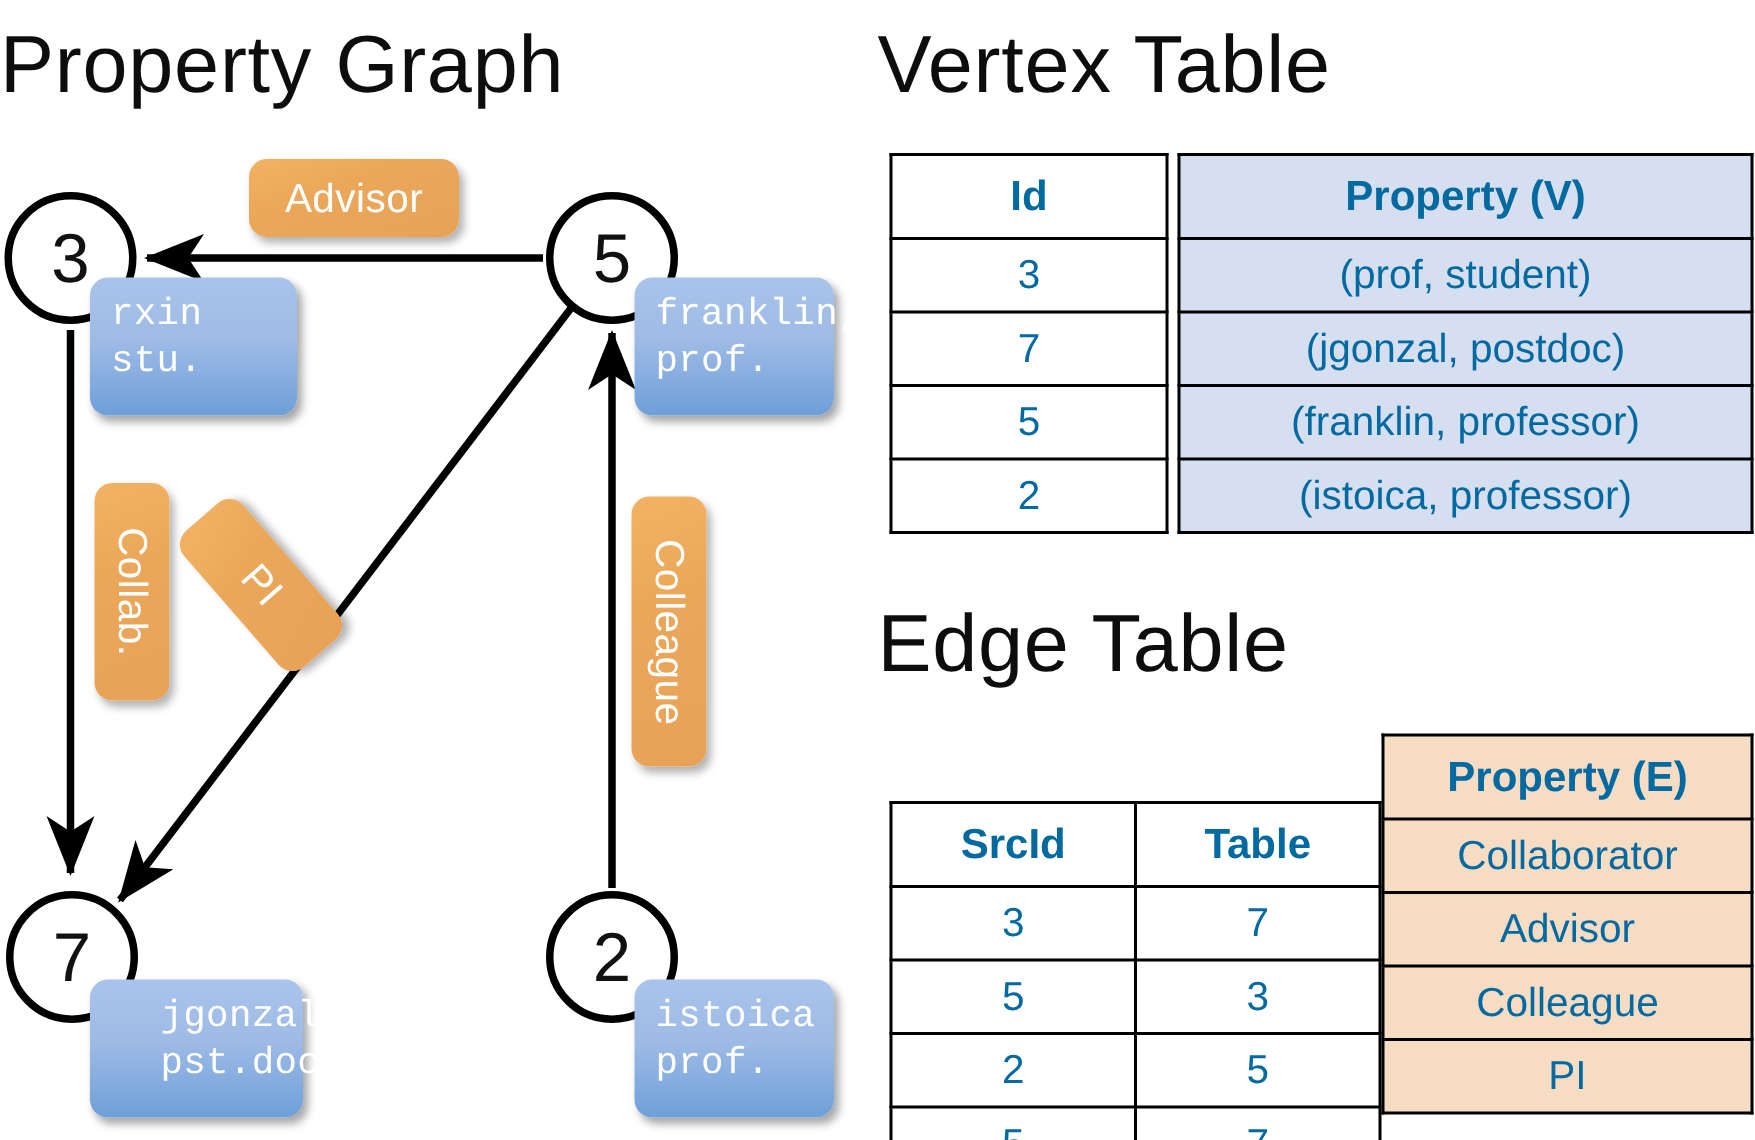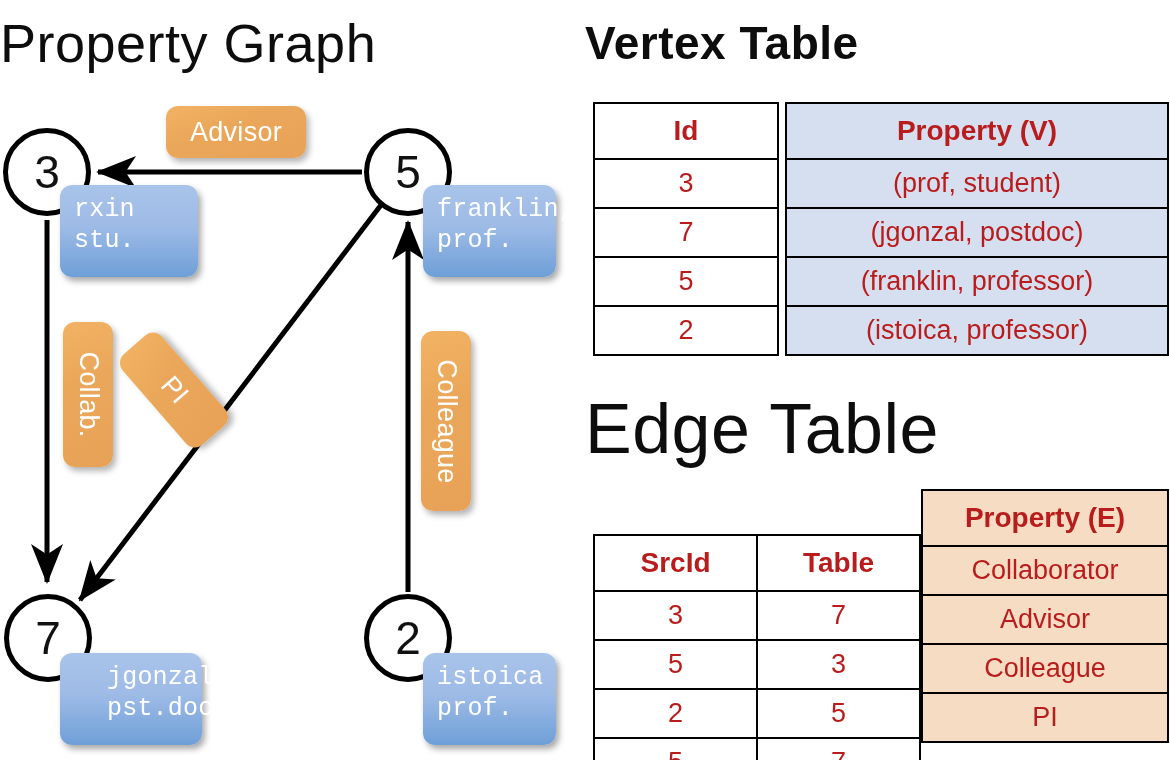--- a/index.html
+++ b/index.html
@@ -9,22 +9,22 @@
   .stage{position:absolute;left:0;top:0;width:1170px;height:760px;}
 
   
   .title{
     position:absolute;text-align:left;
     font-family:"Liberation Sans", sans-serif;
     font-weight:300;letter-spacing:.5px;color:#0d0d0d;
     white-space:nowrap;
   }
   #title-property-graph{left:0;top:12px;width:585px;font-size:54px;line-height:62px;}
-  #title-vertex-table {left:585px;top:12px;width:585px;font-size:46px;line-height:62px;font-weight:bold;}
-  #title-edge-table   {left:585px;top:398px;width:585px;font-size:70px;line-height:62px;}
+  #title-vertex-table {left:585px;top:12px;width:585px;font-size:54px;line-height:62px;}
+  #title-edge-table   {left:585px;top:398px;width:585px;font-size:54px;line-height:62px;}
 
   
   #graph-svg{position:absolute;left:0;top:0;width:585px;height:760px;}
 
   
   .node{
     position:absolute;width:88px;height:88px;border-radius:50%;
     border:5px solid #000;background:#fff;box-sizing:border-box;
     display:flex;align-items:center;justify-content:center;
     font-size:46px;font-weight:300;line-height:1;color:#111;
@@ -69,21 +69,21 @@
   
   #eprop-pi{left:148px;top:330px;width:52px;height:120px;font-size:27px;
             transform:rotate(-41deg);transform-origin:50% 50%;}
   #eprop-pi span{transform:rotate(90deg);white-space:nowrap;display:block;}
 
   
   .tbl{position:absolute;border-collapse:collapse;table-layout:fixed;}
   .tbl td,.tbl th{
     border:2px solid #000;text-align:center;vertical-align:middle;
     font-family:"Liberation Sans", sans-serif;font-weight:300;
-    font-size:27px;color:#b91c1c;padding:0;height:47px;
+    font-size:27px;color:#0369a1;padding:0;height:47px;
   }
   .tbl th{font-weight:700;font-size:28px;height:54px;}
   .fill-blue{background:#d6dff0;}
   .fill-orange{background:#f5dcc2;}
 
   
   #vertex-id-table   {left:593px;top:102px;width:186px;}
   #vertex-prop-table {left:785px;top:102px;width:384px;padding-left:24px;}
   
   #edge-ids-table    {left:593px;top:489px;width:322px;margin-top:45px;}

